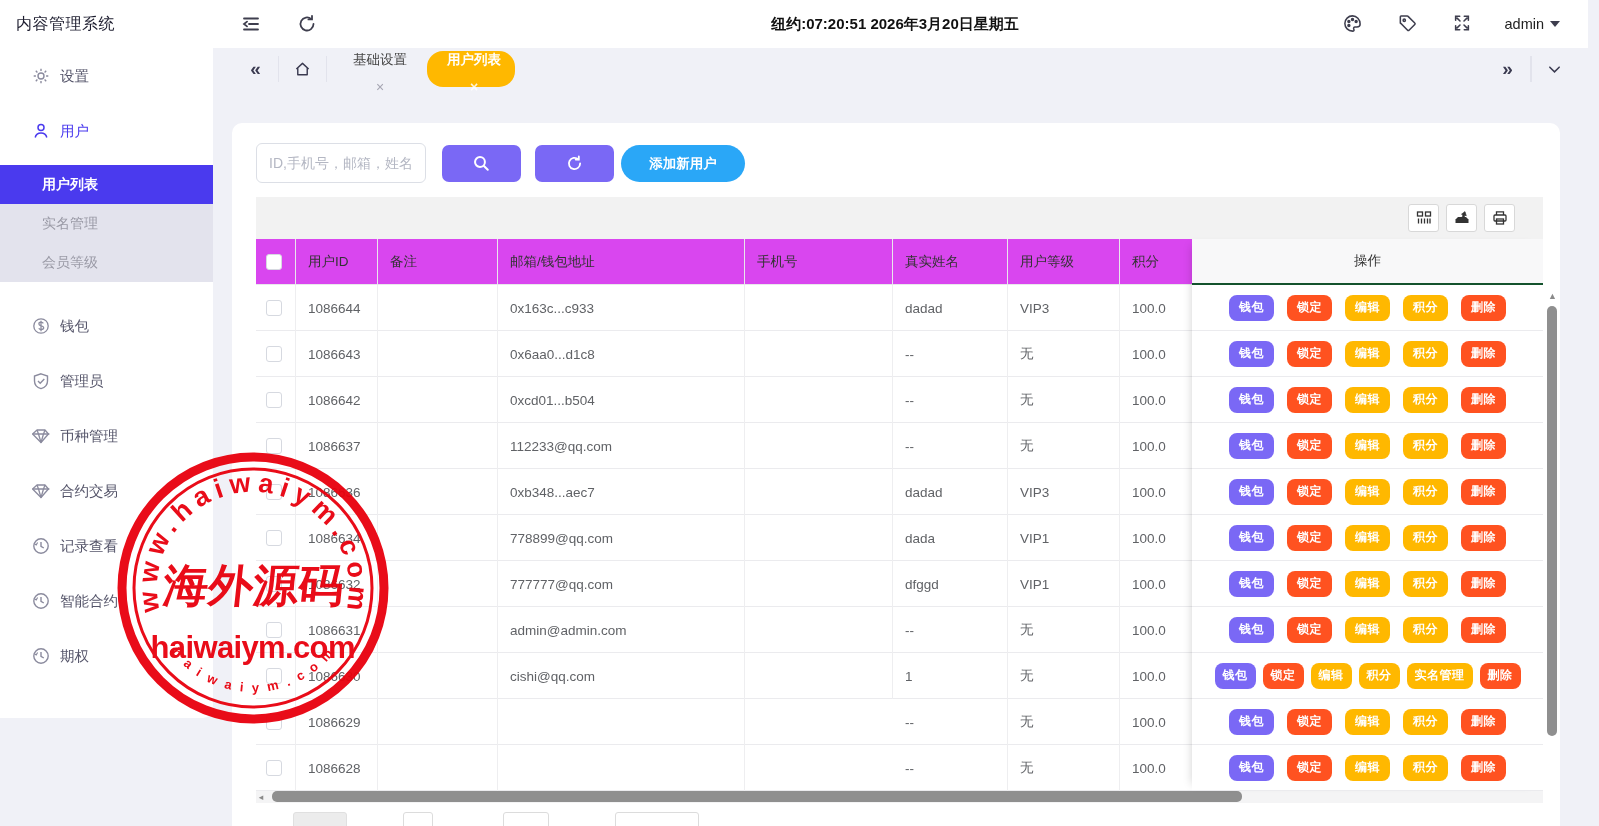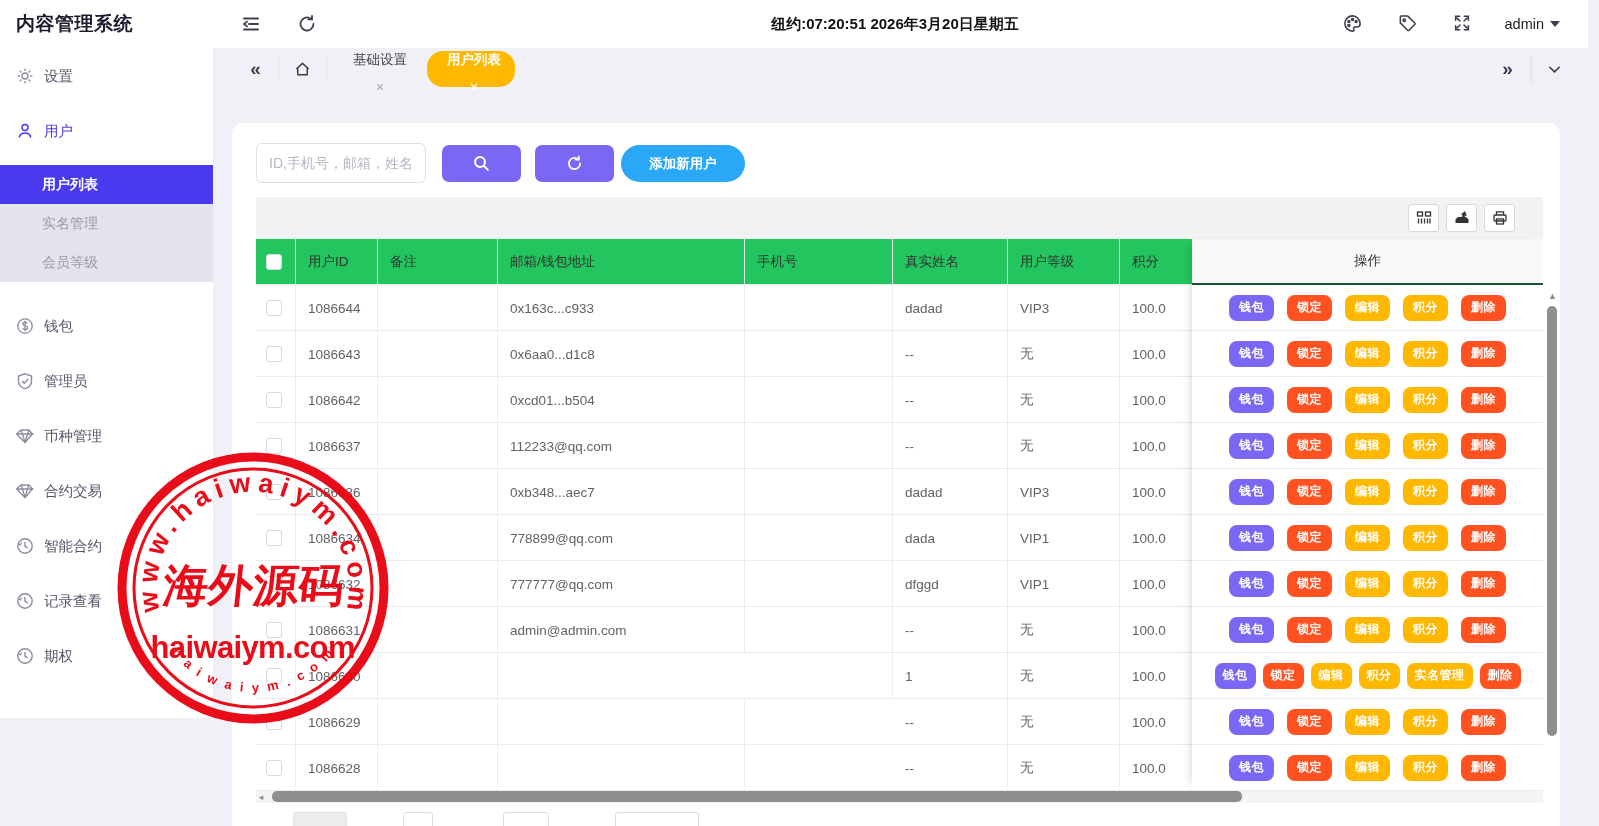--- a/index.html
+++ b/index.html
@@ -1,22 +1,22 @@
 <!DOCTYPE html>
 <html><head>
 <meta charset="utf-8">
 <style>
   * { margin:0; padding:0; box-sizing:border-box; }
   html,body { width:1599px; height:826px; overflow:hidden; }
   body { background:#f0f1f7; font-family:"Liberation Sans","DejaVu Sans",sans-serif; color:#333; position:relative; }
 
   
   .sidebar { position:absolute; left:0; top:0; width:213px; height:718px; background:#fff; border-bottom-right-radius:10px; z-index:5; }
-  .logo { height:48px; display:flex; align-items:center; padding-left:16px; font-size:19px; font-weight:700; color:#1c1c2e; letter-spacing:.5px; }
-  .side-item { display:flex; align-items:center; height:28px; padding-left:16px; margin-top:27px; font-size:14.5px; color:#55556a; cursor:pointer; }
+  .logo { height:48px; display:flex; align-items:center; padding-left:16px; font-size:16px; font-weight:400; color:#1c1c2e; letter-spacing:.5px; }
+  .side-item { display:flex; align-items:center; height:28px; padding-left:32px; margin-top:27px; font-size:14.5px; color:#55556a; cursor:pointer; }
   .side-item:first-of-type { margin-top:14px; }
   .side-item .sicon { width:18px; height:18px; margin-right:10px; color:#8b8b9e; display:inline-flex; }
   .side-item.active { color:#4a3aee; }
   .side-item.active .sicon { color:#4a3aee; }
   .submenu { background:#e3e3ed; margin-top:20px; }
   .sub-item { height:39px; display:flex; align-items:center; padding-left:42px; font-size:14px; color:#9a9aa6; cursor:pointer; }
   .sub-item.active { background:#4a3aee; color:#fff; font-weight:700; }
   .side-list { }
 
   
@@ -43,21 +43,21 @@
   .search-input { position:absolute; left:24px; top:20px; width:170px; height:40px; border:1px solid #dcdfe6; border-radius:6px; padding:16px 12px; font-size:14px; color:#333; font-family:inherit; }
   .search-input::placeholder { color:#b4b7c3; }
   .btn { border:none; cursor:pointer; display:flex; align-items:center; justify-content:center; font-family:inherit; }
   .btn-search { position:absolute; left:210px; top:22px; width:79px; height:37px; background:#7a68f5; border-radius:7px; color:#fff; }
   .btn-refresh { position:absolute; left:303px; top:22px; width:79px; height:37px; background:#7a68f5; border-radius:7px; color:#fff; }
   .btn-add { position:absolute; left:389px; top:22px; width:124px; height:37px; background:#2aa7f7; border-radius:19px; color:#fff; font-size:13.5px; font-weight:700; }
 
   .grid-toolbar { position:absolute; left:24px; top:74px; width:1287px; height:42px; background:#f2f2f2; }
   .tool-box { position:absolute; top:7px; width:31px; height:28px; background:#fff; border:1px solid #d8d8d8; border-radius:3px; display:flex; align-items:center; justify-content:center; color:#333; cursor:pointer; }
 
-  .thead { position:absolute; left:24px; top:116px; width:1287px; height:46px; background:#22c55e; border-bottom:1px solid #e8e8eb; }
+  .thead { position:absolute; left:24px; top:116px; width:1287px; height:46px; background:#d946ef; border-bottom:1px solid #e8e8eb; }
   .hcell { position:absolute; top:0; height:46px; display:flex; align-items:center; padding-left:12px; font-size:13.5px; color:#333; border-right:1px solid #e8e8eb; }
   .rows { position:absolute; left:24px; top:162px; width:1287px; height:506px; }
   .trow { position:relative; width:1287px; height:46px; border-bottom:1px solid #ebebee; background:#fff; }
   .tcell { position:absolute; top:0; height:46px; display:flex; align-items:center; padding-left:12px; font-size:13.5px; color:#606266; border-right:1px solid #eeeef0; overflow:hidden; white-space:nowrap; }
   .cb { width:16px; height:16px; border:1px solid #d6d9e0; border-radius:3px; background:#fff; cursor:pointer; margin-left:10px; }
 
   
   .c0{left:0;width:40px;padding-left:0;}
   .c1{left:40px;width:82px;}
   .c2{left:122px;width:120px;text-align:center;}
@@ -175,32 +175,32 @@
   </div>
 
   <div class="side-item">
     <span class="sicon">
           <svg width="18" height="18" viewBox="0 0 18 18" fill="none" stroke="currentColor" stroke-width="1.4">
             <circle cx="9" cy="9" r="7.2"></circle>
             <path d="M9 5v4.3l2.8 1.7"></path>
             <path d="M2 6.5 4.2 8 5.6 5.5" stroke-width="1.2"></path>
           </svg>
         </span>
-    <span>智能合约</span>
+    <span>记录查看</span>
   </div>
 
   <div class="side-item">
     <span class="sicon">
           <svg width="18" height="18" viewBox="0 0 18 18" fill="none" stroke="currentColor" stroke-width="1.4">
             <circle cx="9" cy="9" r="7.2"></circle>
             <path d="M9 5v4.3l2.8 1.7"></path>
             <path d="M2 6.5 4.2 8 5.6 5.5" stroke-width="1.2"></path>
           </svg>
         </span>
-    <span>记录查看</span>
+    <span>智能合约</span>
   </div>
 
   <div class="side-item">
     <span class="sicon">
           <svg width="18" height="18" viewBox="0 0 18 18" fill="none" stroke="currentColor" stroke-width="1.4">
             <circle cx="9" cy="9" r="7.2"></circle>
             <path d="M9 5v4.3l2.8 1.7"></path>
             <path d="M2 6.5 4.2 8 5.6 5.5" stroke-width="1.2"></path>
           </svg>
         </span>
@@ -432,20 +432,21 @@
     <div class="tcell c6">无</div>
     <div class="tcell c7">100.0</div>
   </div>
 
   <div class="trow">
     <div class="tcell c0">
           <span class="cb"></span>
         </div>
     <div class="tcell c1">1086630</div>
     <div class="tcell c2"></div>
+    <div class="tcell c3">cishi@qq.com</div>
     <div class="tcell c4"></div>
     <div class="tcell c5">1</div>
     <div class="tcell c6">无</div>
     <div class="tcell c7">100.0</div>
   </div>
 
   <div class="trow">
     <div class="tcell c0">
           <span class="cb"></span>
         </div>

